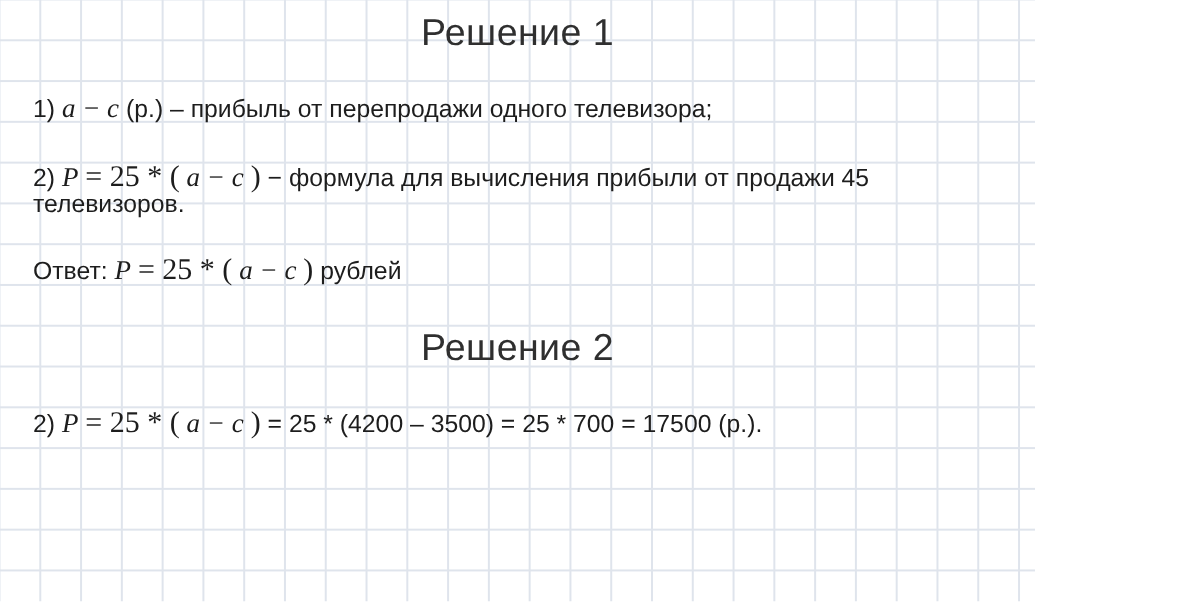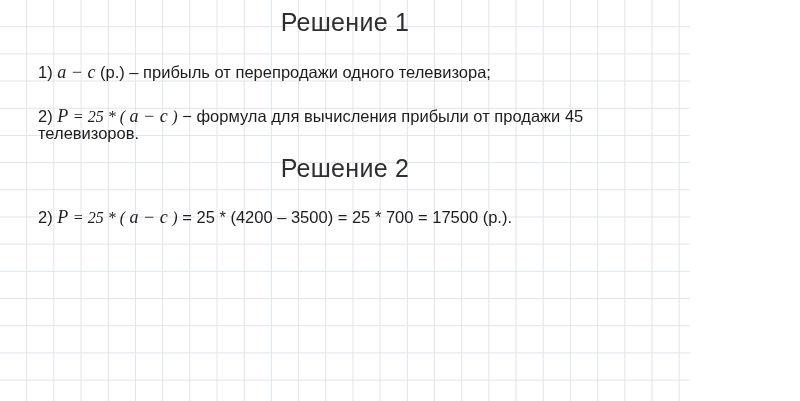--- a/index.html
+++ b/index.html
@@ -32,40 +32,38 @@
   }
   .heading {
     text-align: center;
     font-size: 25px;
     color: #2f2f2f;
     font-family: "Liberation Sans", sans-serif;
     font-weight: 400;
     letter-spacing: 0.3px;
   }
   .h1 { margin-top: 8px; }
-  .h2 { margin-top: 12px; }
+  .h2 { margin-top: 28px; }
   .line {
     font-size: 16.5px;
     color: #1d1d1d;
     line-height: 1.0;
     white-space: nowrap;
-    margin-left: 16px;
   }
   .blockA .line { margin-top: 26px; }
   .blockA .line.wrap { white-space: normal; }
   .blockB .line { margin-top: 25px; }
   .mi {
     font-family: "Liberation Serif", serif;
     font-style: italic;
     font-size: 18px;
   }
   .mr {
     font-family: "Liberation Serif", serif;
-    font-size: 16px;
-    font-style: italic;
+    font-size: 20px;
   }
   .num { font-family: "Liberation Sans", sans-serif; font-size: 16.5px; }
 </style>
 </head>
 <body>
 
 <div class="page">
   <div class="content">
 
     <div class="heading h1">Решение 1</div>
@@ -80,20 +78,28 @@
 
       <div class="line wrap">
         <span class="num">2)</span>
         <span class="mi">P</span>
         <span class="mr">= 25 * (</span>
         <span class="mi">a − c</span>
         <span class="mr">)</span>
         <span>− формула для вычисления прибыли от продажи 45 телевизоров.</span>
       </div>
 
+      <div class="line">
+        <span>Ответ:</span>
+        <span class="mi">P</span>
+        <span class="mr">= 25 * (</span>
+        <span class="mi">a − c</span>
+        <span class="mr">)</span>
+        <span>рублей</span>
+      </div>
 
     </div>
 
     <div class="heading h2">Решение 2</div>
 
     <div class="blockB">
 
 
       <div class="line">
         <span class="num">2)</span>

